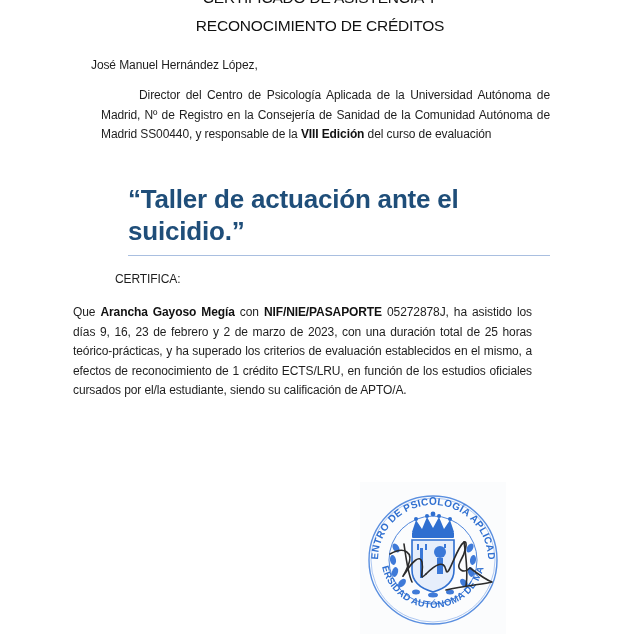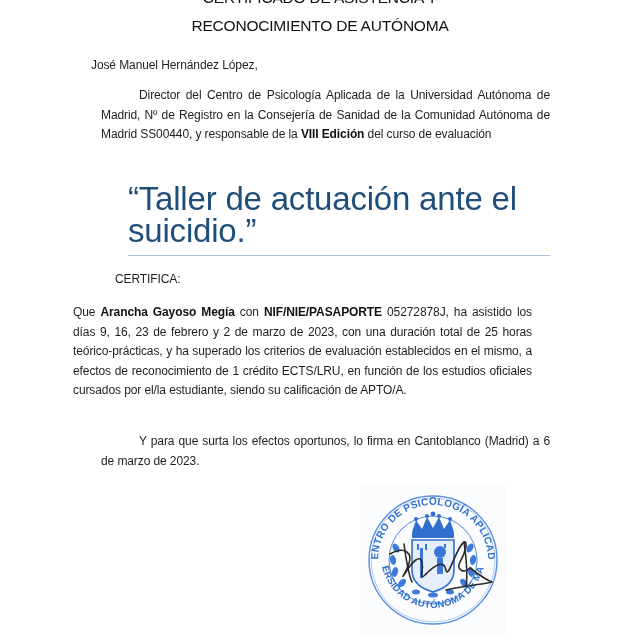--- a/index.html
+++ b/index.html
@@ -43,23 +43,23 @@
   }
   .text b { font-weight: bold; color: #111; }
 
   .salutation { left: 91px; top: 56px; width: 460px; text-align: left; }
   .director { left: 101px; top: 86px; width: 449px; text-indent: 38px; }
   .course-title {
     position: absolute;
     left: 128px;
     top: 183px;
     width: 420px;
-    font-size: 33px;
+    font-size: 26px;
     line-height: 32px;
-    font-weight: normal;
+    font-weight: bold;
     color: #1f4e79;
     letter-spacing: -0.2px;
   }
   .title-rule {
     position: absolute;
     left: 128px;
     top: 255px;
     width: 422px;
     height: 1px;
     background: #a9bfe0;
@@ -78,35 +78,34 @@
   }
   .stamp-svg { position: absolute; left: 0; top: 0; }
 </style>
 </head>
 <body>
 
 <div class="page">
 
   <div class="doc-title">
     <div class="l1">CERTIFICADO DE ASISTENCIA Y</div>
-    <div class="l2">RECONOCIMIENTO DE AUTÓNOMA</div>
+    <div class="l2">RECONOCIMIENTO DE CRÉDITOS</div>
   </div>
 
   <div class="text salutation">José Manuel Hernández López,</div>
 
   <div class="text director"><span>Director del Centro de Psicología Aplicada de la Universidad Autónoma de Madrid, Nº de Registro en la Consejería de Sanidad de la Comunidad Autónoma de Madrid SS00440, y responsable de la </span><b>VIII Edición</b><span> del curso de evaluación</span></div>
 
   <div class="course-title">“Taller de actuación ante el suicidio.”</div>
   <div class="title-rule"></div>
 
   <div class="text certifica">CERTIFICA:</div>
 
   <div class="text body-para"><span>Que </span><b>Arancha Gayoso Megía</b><span> con </span><b>NIF/NIE/PASAPORTE</b><span> 05272878J, ha asistido los días 9, 16, 23 de febrero y 2 de marzo de 2023, con una duración total de 25 horas teórico-prácticas, y ha superado los criterios de evaluación establecidos en el mismo, a efectos de reconocimiento de 1 crédito ECTS/LRU, en función de los estudios oficiales cursados por el/la estudiante, siendo su calificación de APTO/A.</span></div>
 
-  <div class="text closing">Y para que surta los efectos oportunos, lo firma en Cantoblanco (Madrid) a 6 de marzo de 2023.</div>
 
   <div class="stamp-wrap">
     <svg class="stamp-svg" width="146" height="152" viewBox="0 0 146 152">
       <defs>
         <path id="topArc" d="M 18 78 A 55 55 0 0 1 128 78"></path>
         <path id="botArc" d="M 22 84 A 52 52 0 0 0 124 84"></path>
       </defs>
 
       <circle cx="73" cy="78" r="64" fill="none" stroke="#5a8fe0" stroke-width="1.4"></circle>
       <circle cx="73" cy="78" r="62" fill="none" stroke="#7aa5ea" stroke-width="0.6"></circle>

